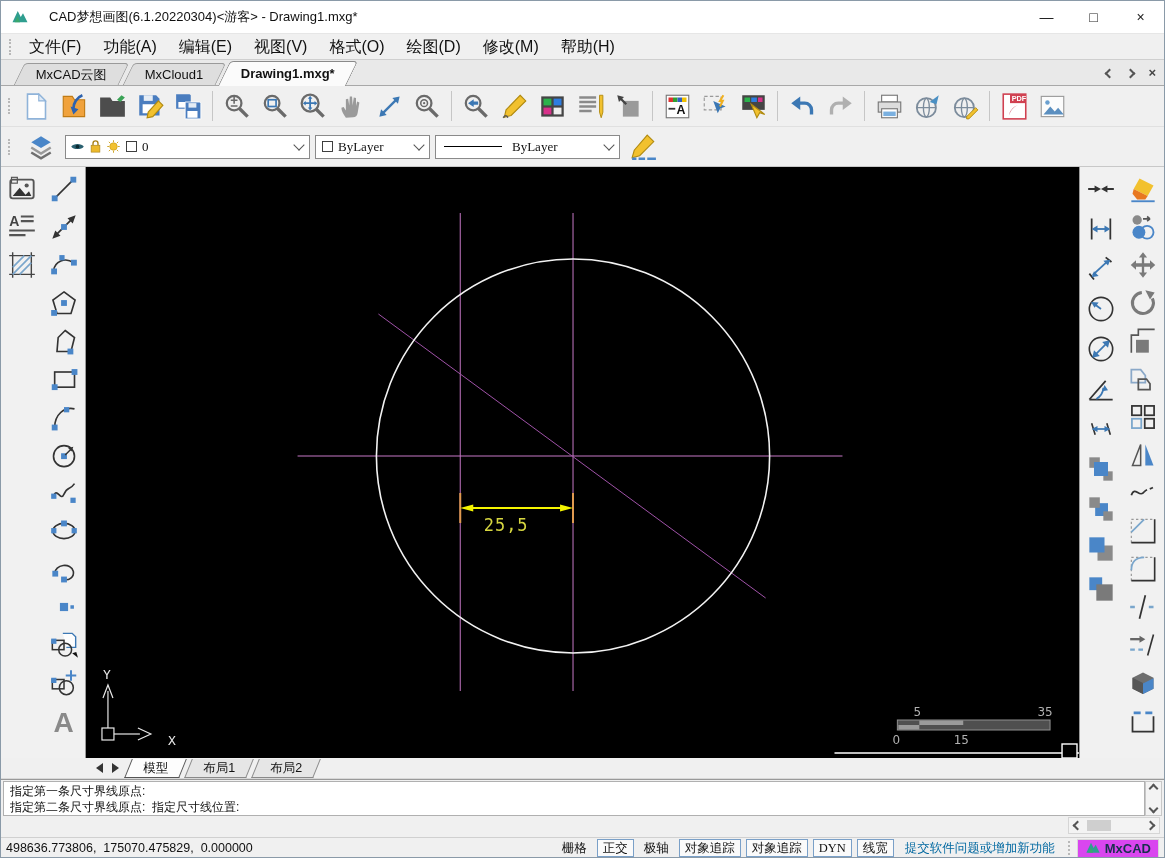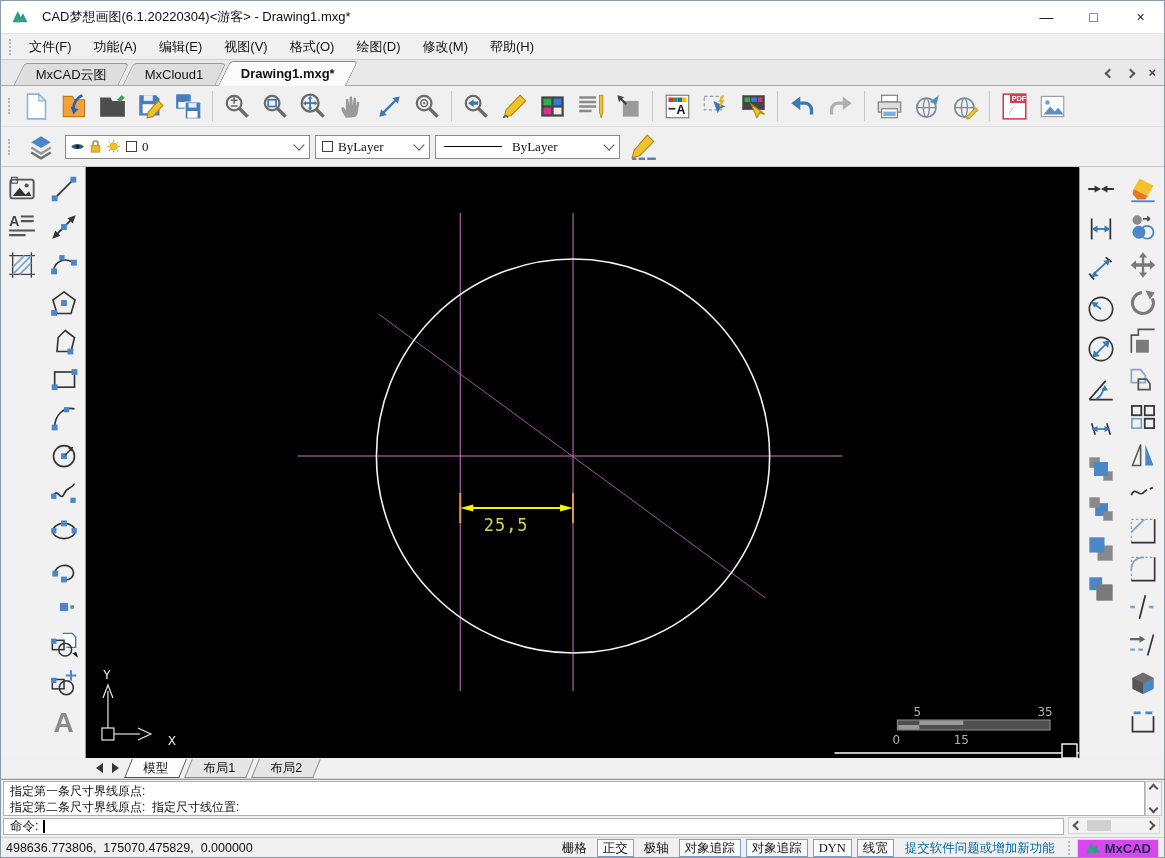--- a/index.html
+++ b/index.html
@@ -5,30 +5,30 @@
   * { box-sizing: border-box; margin: 0; padding: 0; }
   html,body { width: 1165px; }
   body {
     height: 858px; overflow: hidden; position: relative;
     font-family: "Liberation Sans", "DejaVu Sans", sans-serif;
     background: #fff; border: 1px solid #8a9aa8; font-size: 13px; color: #111;
   }
   .ic svg { width: 100%; height: 100%; display: block; }
 
   
-  .titlebar { height: 32px; background: #fff; display: flex; align-items: center; padding-left: 10px; gap: 13px; }
+  .titlebar { height: 32px; background: #fff; display: flex; align-items: center; padding-left: 10px; gap: 20px; }
   .applogo { width: 18px; height: 18px; }
   .title { font-size: 13px; color: #101010; }
   .wctrl { margin-left: auto; display: flex; height: 100%; }
   .wbtn { width: 47px; height: 100%; display: flex; align-items: center; justify-content: center; font-size: 14px; color: #222; cursor: default; }
 
   
   .menubar { height: 26px; background: #f0f0f0; display: flex; align-items: center; padding-left: 3px; border-top: 1px solid #e6e6e6; }
   .grip { width: 4px; height: 16px; border-left: 2px dotted #b8b8b8; margin: 0 5px; }
-  .mitem { padding: 4px 11px; line-height: 25px; font-size: 13px; }
+  .mitem { padding: 4px 11px; line-height: 25px; font-size: 16px; }
 
   
   .tabbar { height: 27px; background: #e9e9e9; display: flex; align-items: flex-end; padding-left: 18px; border-bottom: 1px solid #a8a8a8; position: relative; border-top: 1px solid #cfcfcf; }
   .dtab { height: 22px; line-height: 21px; padding: 0 16px; font-size: 13px; background: #dedede; border: 1px solid #9a9a9a; border-bottom: none; transform: skewX(-26deg); margin-right: 4px; border-radius: 4px 4px 0 0; }
   .dtab > span { display: inline-block; transform: skewX(26deg); }
   .dtab.active { background: #fbfbfb; font-weight: bold; height: 25px; line-height: 24px; position: relative; z-index: 2; margin-bottom: -1px; border-color: #8a8a8a; }
   .tabnav { position: absolute; right: 8px; top: 7px; display: flex; gap: 14px; align-items: center; }
   .xmark { font-size: 13px; color: #444; line-height: 12px; font-weight: bold; }
 
   
@@ -913,24 +913,20 @@
   <span class="ltab"><span>布局1</span></span>
   <span class="ltab"><span>布局2</span></span>
 </div>
 
 <div class="cmd">
   <div class="cmd-hist"><span>指定第一条尺寸界线原点:</span><br><span>指定第二条尺寸界线原点:  指定尺寸线位置:</span></div>
   <div class="cmd-vscroll">
     <span class="ch up"></span>
     <span class="ch down"></span>
   </div>
-  <div class="cmd-input">
-    <span>命令:</span>
-    <span class="caret"></span>
-  </div>
   <div class="cmd-hscroll">
     <span class="ch left"></span>
     <span class="thumb"></span>
     <span class="ch right" style="margin-left:auto"></span>
   </div>
 </div>
 
 <div class="statusbar">
   <span class="coords">498636.773806,  175070.475829,  0.000000</span>
   <span class="toggles">

